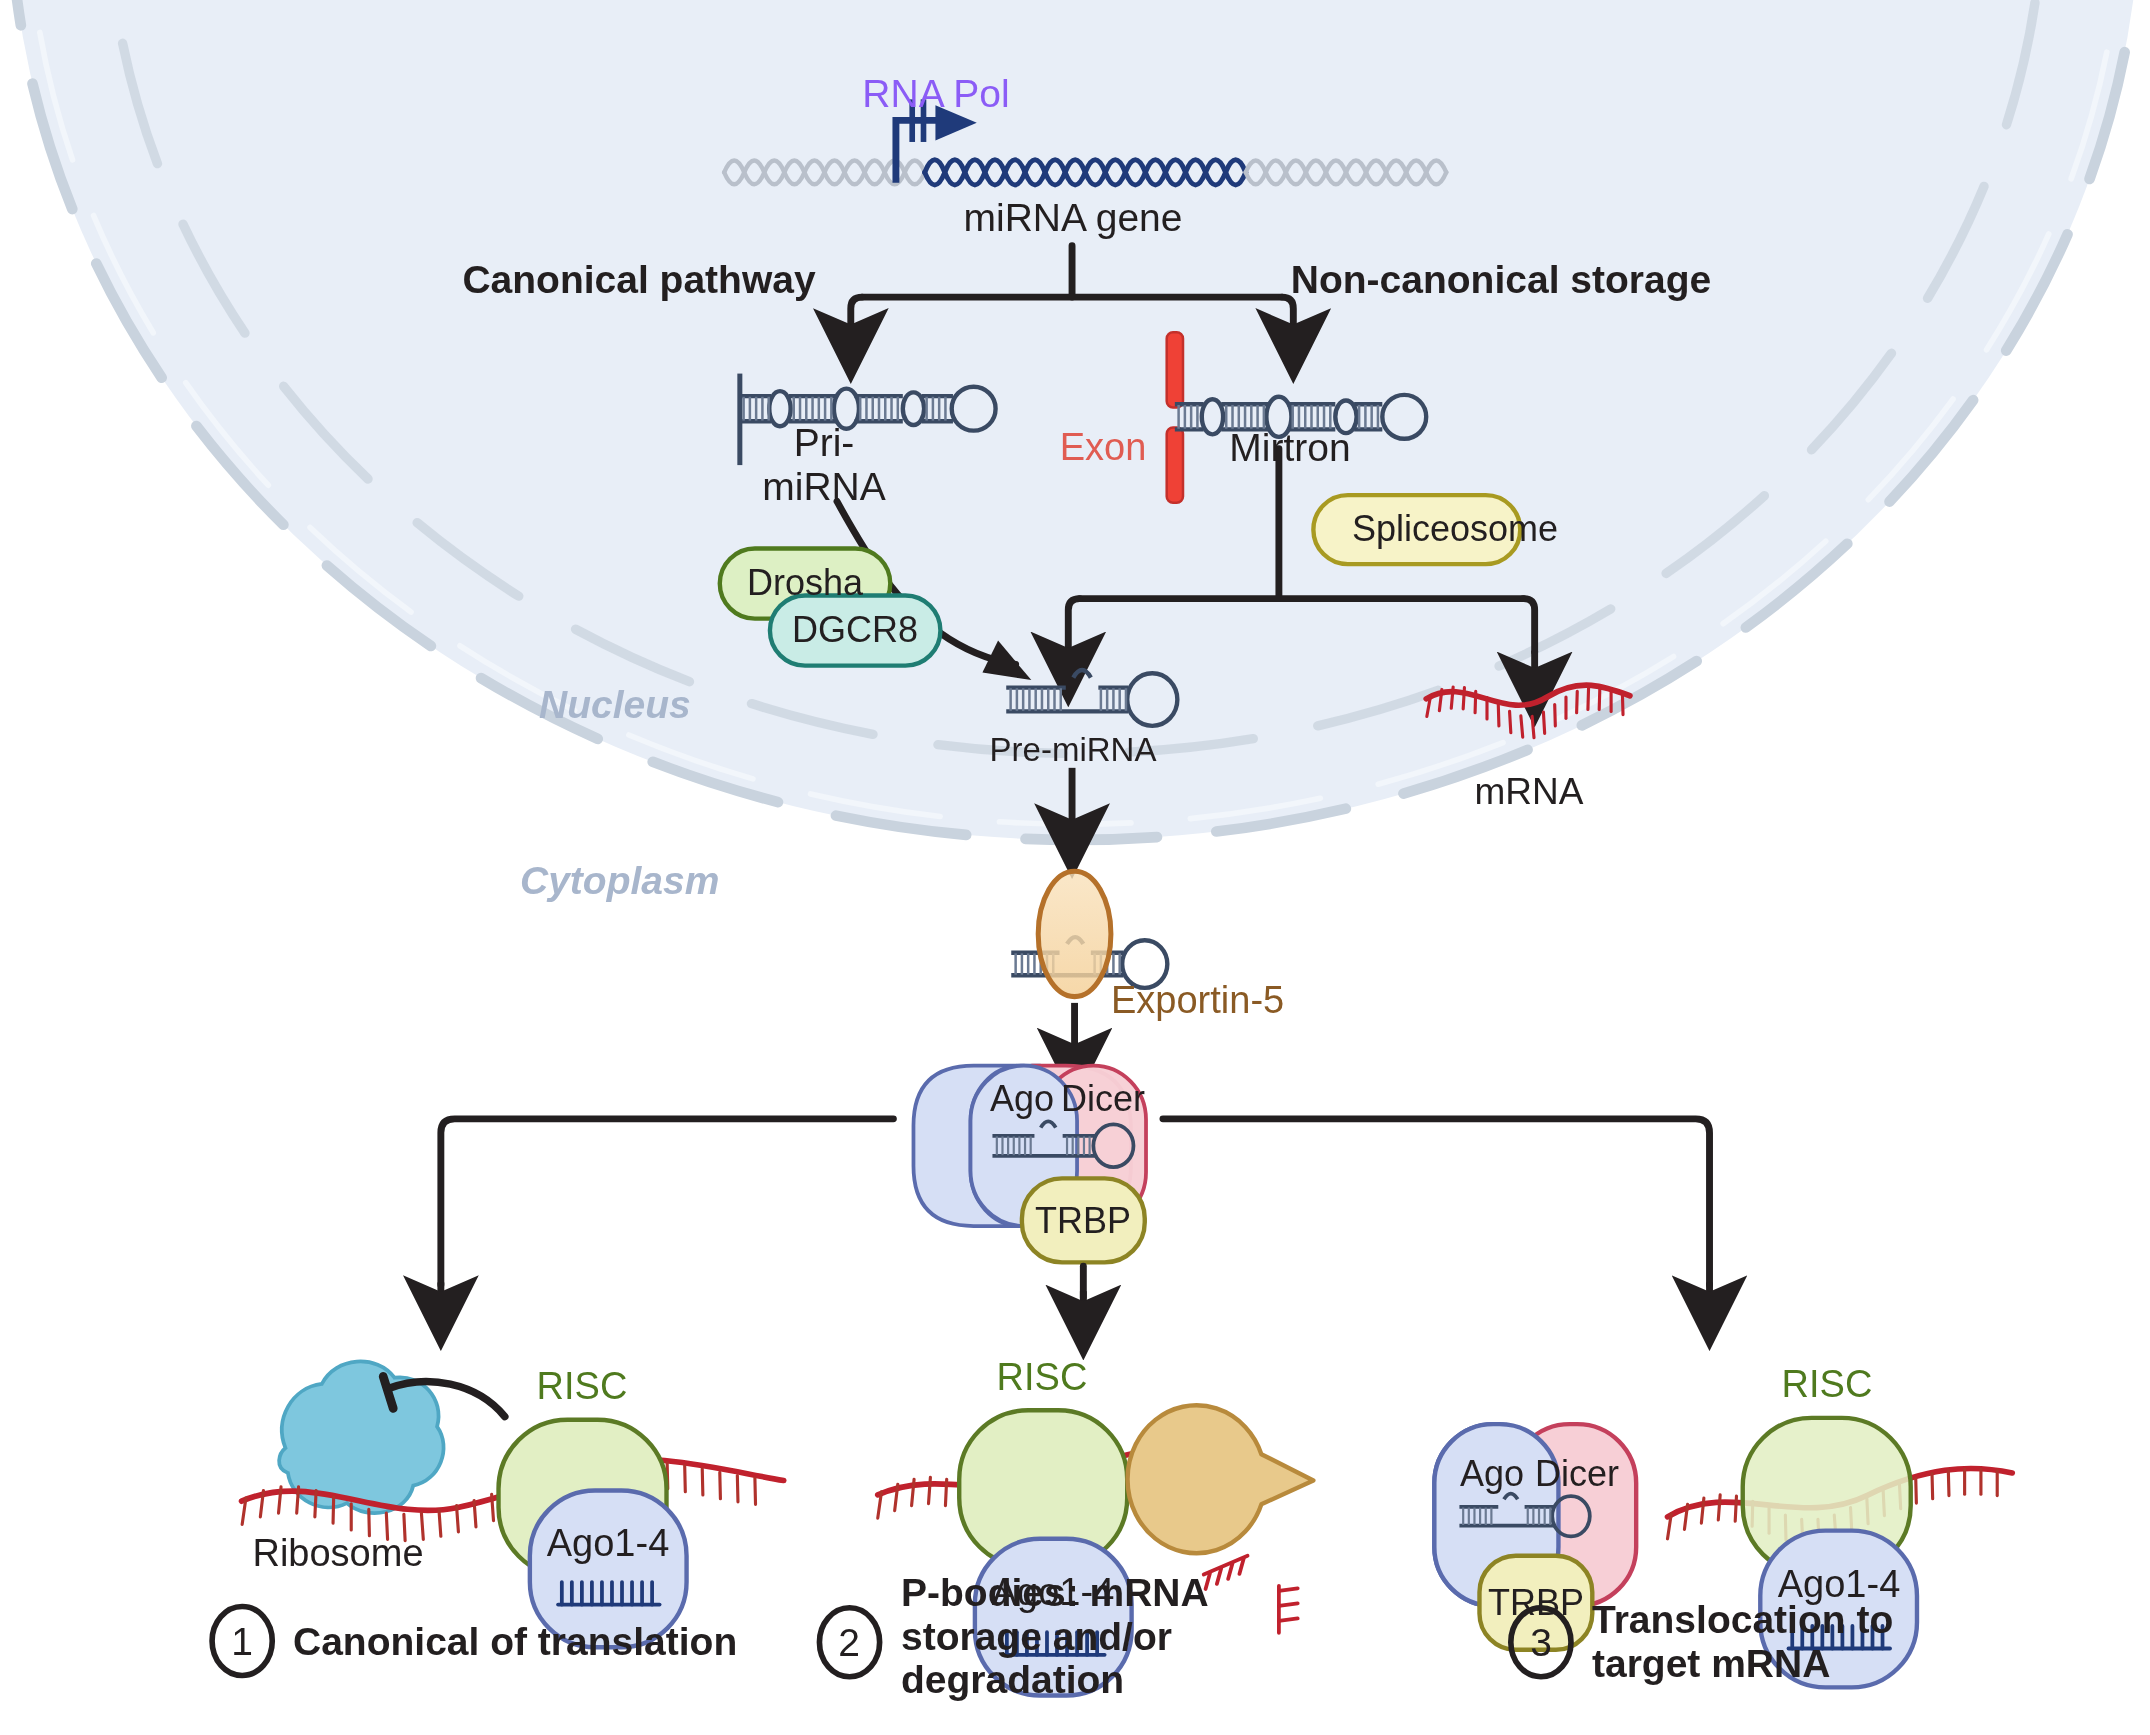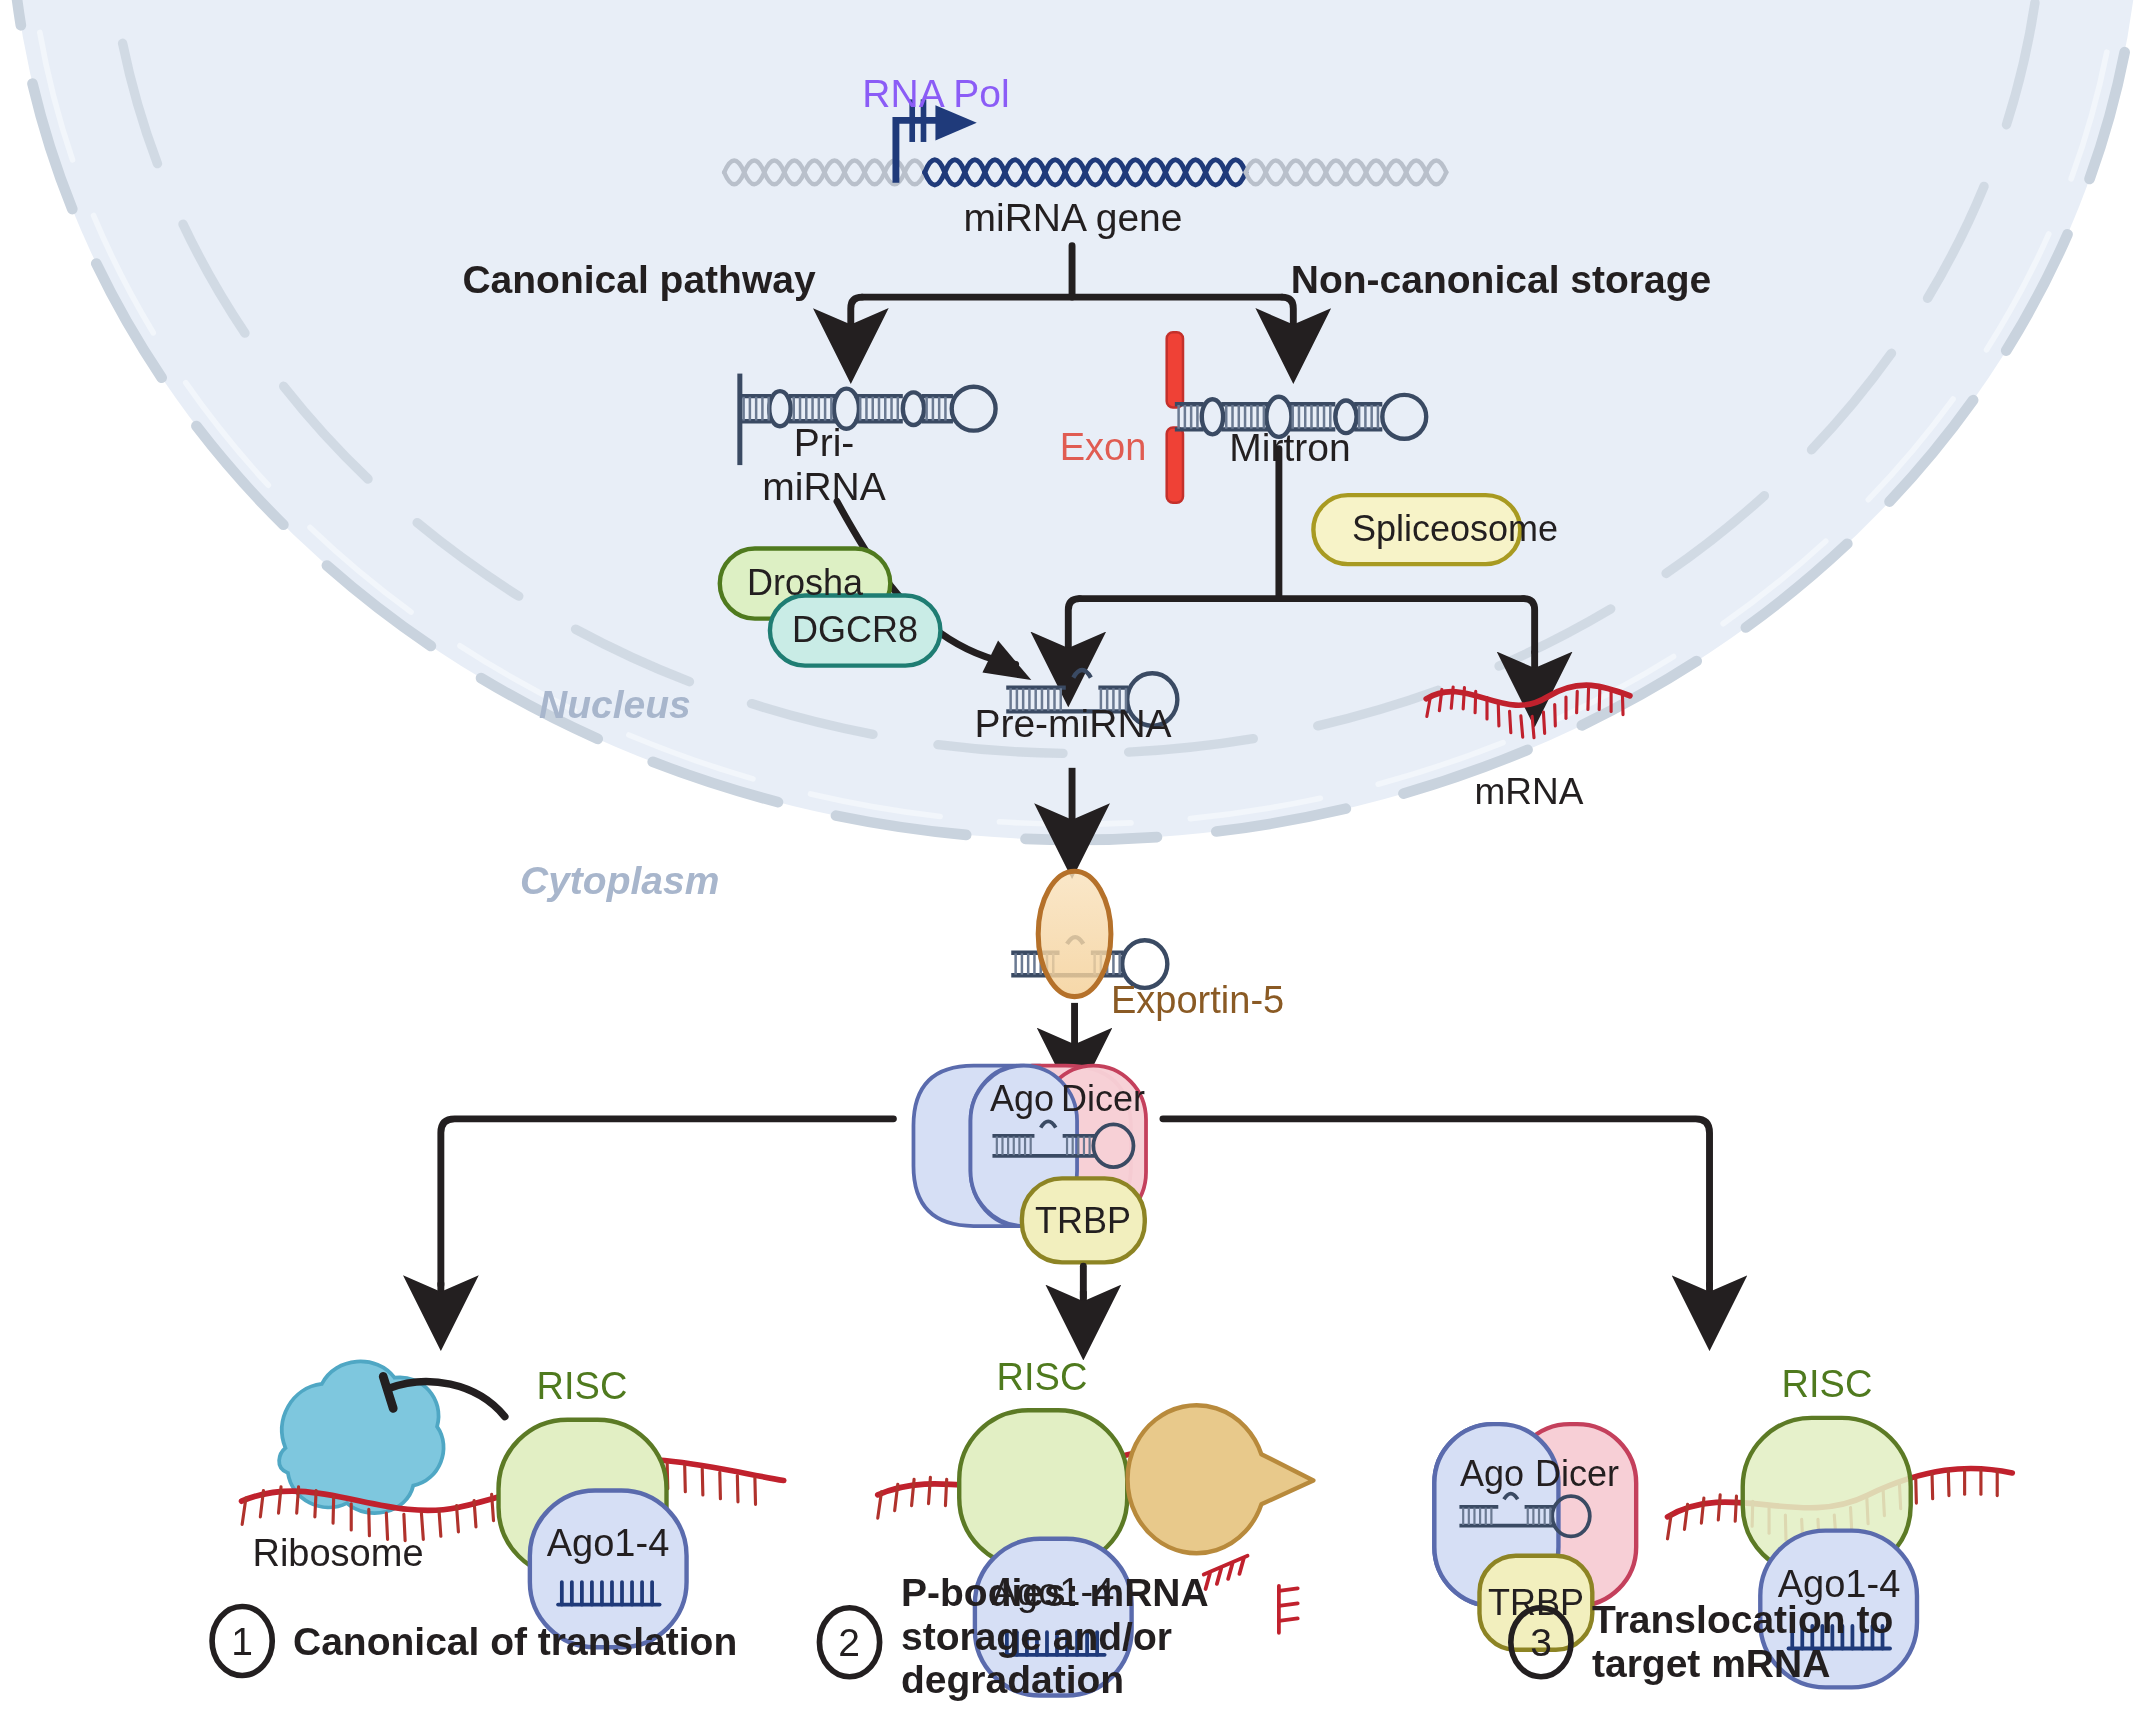--- a/index.html
+++ b/index.html
@@ -534,21 +534,21 @@
   <div class="lbl ctr" style="left:936px;top:72px;font-size:39px;color:#8b5cf6;">RNA Pol</div>
   <div class="lbl ctr" style="left:1073px;top:196px;font-size:39px;color:#231f20;">miRNA gene</div>
 
   <div class="lbl bold ctr" style="left:639px;top:258px;font-size:39px;color:#231f20;">Canonical pathway</div>
   <div class="lbl bold ctr" style="left:1501px;top:258px;font-size:39px;color:#231f20;">Non-canonical storage</div>
 
   <div class="lbl ctr" style="left:824px;top:421px;font-size:39px;color:#231f20;">Pri-
 miRNA</div>
   <div class="lbl ctr" style="left:1103px;top:426px;font-size:38px;color:#e05c52;">Exon</div>
   <div class="lbl ctr" style="left:1290px;top:426px;font-size:39px;color:#231f20;">Mirtron</div>
-  <div class="lbl ctr" style="left:1073px;top:702px;font-size:39px;color:#231f20;">Pre-miRNA</div>
+  <div class="lbl ctr" style="left:1073px;top:732px;font-size:33px;color:#231f20;">Pre-miRNA</div>
   <div class="lbl ctr" style="left:1529px;top:743px;font-size:37px;color:#231f20;margin-top:28px;">mRNA</div>
 
   <div class="lbl ctr" style="left:805px;top:563px;font-size:36px;color:#231f20;">Drosha</div>
   <div class="lbl ctr" style="left:855px;top:610px;font-size:36px;color:#231f20;">DGCR8</div>
   <div class="lbl ctr" style="left:1417px;top:509px;font-size:36px;color:#231f20;margin-left:38px;">Spliceosome</div>
   <div class="lbl" style="left:1111px;top:979px;font-size:38px;color:#8a5a24;">Exportin-5</div>
 
   <div class="lbl ctr" style="left:1022px;top:1079px;font-size:36px;color:#231f20;">Ago</div>
   <div class="lbl ctr" style="left:1103px;top:1079px;font-size:36px;color:#231f20;">Dicer</div>
   <div class="lbl ctr" style="left:1083px;top:1201px;font-size:36px;color:#231f20;">TRBP</div>

